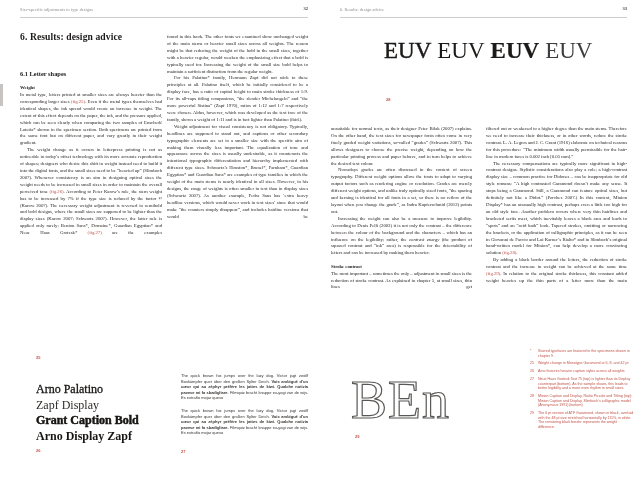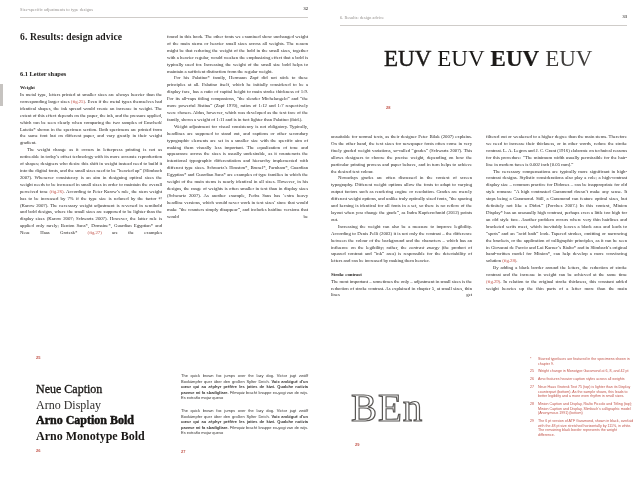--- a/index.html
+++ b/index.html
@@ -48,21 +48,21 @@
   
   .euvline{font-size:23px;line-height:26px;color:#1c1a18;white-space:nowrap;}
   .euvline span{margin-right:6px;}
   .euv1{-webkit-text-stroke:0.45px #1c1a18;}
   .euv3{font-weight:bold;-webkit-text-stroke:0.2px #111;}
   .euv4{color:#403e3c;}
   .wh1{font-weight:bold;-webkit-text-stroke:0.2px #111;}
   .wh2{-webkit-text-stroke:0.3px #242220;}
   .wh3{color:#403e3c;}
   
-  .ben{font-size:39px;line-height:56px;color:transparent;
+  .ben{font-size:54px;line-height:56px;color:transparent;
        -webkit-text-stroke:1.2px #5a5856;letter-spacing:1px;white-space:nowrap;}
   
   .notes{width:104px;font-family:"Liberation Sans",sans-serif;font-size:3.6px;
          line-height:4.7px;color:#c2544a;}
   .note{position:relative;padding-left:8px;margin-bottom:3px;}
   .note-marker{position:absolute;left:0;top:0;}
 </style>
 </head>
 <body>
 
@@ -84,35 +84,35 @@
 
   <div class="abs col" style="left:167px;top:34px;width:141px;">
     <p>found in this book. The other fonts we examined show unchanged weight of the main stems or heavier small sizes across all weights. The reason might be that reducing the weight of the bold in the small sizes, together with a heavier regular, would weaken the emphasizing effect that a bold is typically used for. Increasing the weight of the small size bold helps to maintain a sufficient distinction from the regular weight.</p>
     <p class="ind">For his Palatino* family, Hermann Zapf did not stick to these principles at all. Palatino itself, which he initially considered to be a display face, has a ratio of capital height to main stroke thickness of 1:9. For its all-caps titling companions, “the slender Michelangelo” and “the more powerful Sistina” (Zapf 1970), ratios of 1:12 and 1:7 respectively were chosen. Aldus, however, which was developed as the text face of the family, shows a weight of 1:11 and is in fact lighter than Palatino (ibid.).</p>
     <p class="ind cont">Weight adjustment for visual consistency is not obligatory. Typically, headlines are supposed to stand out, and captions or other secondary typographic elements are set in a smaller size with the specific aim of making them visually less important. The equalization of tone and appearance across the sizes is usually undesirable, as it counteracts the intentional typographic differentiation and hierarchy implemented with different type sizes. Schwartz’s Houston*, Brunel*, Farnham*, Guardian Egyptian* and Guardian Sans* are examples of type families in which the weight of the main stems is nearly identical in all sizes. However, in his designs, the range of weights is often smaller in text than in display sizes (Schwartz 2007). As another example, Fedra Sans has ‘extra heavy headline versions, which would never work in text sizes’ since that would make “the counters simply disappear”, and includes hairline versions that would be</p>
   </div>
 
   <div class="abs fignum" style="left:36px;top:355px;">25</div>
 
   <div class="abs arno" style="left:36px;top:382px;">
-    <div class="arno-caption">Neue Caption</div>
-    <div class="arno-display">Arno Display</div>
-    <div class="arno-caption-bold">Arno Caption Bold</div>
-    <div class="arno-display-bold">Arno Monotype Bold</div>
+    <div class="arno-caption">Arno Palatino</div>
+    <div class="arno-display">Zapf Display</div>
+    <div class="arno-caption-bold">Grant Caption Bold</div>
+    <div class="arno-display-bold">Arno Display Zapf</div>
   </div>
   <div class="abs fignum" style="left:36px;top:448px;">26</div>
 
   <div class="abs fox" style="left:181px;top:373px;width:127px;">
     <p><span>The quick brown fox jumps over the lazy dog. Victor jagt zwölf Boxkämpfer quer über den großen Sylter Deich. </span><span class="seg-b">Voix ambiguë d’un cœur qui au zéphyr préfère les jattes de kiwi. Qualche notizia pavese mi fa sbadigliare.</span><span> Filmquiz bracht knappe ex-yogi van de wijs. Es extraño mojar queso</span></p>
     <p><span>The quick brown fox jumps over the lazy dog. Victor jagt zwölf Boxkämpfer quer über den großen Sylter Deich. </span><span class="seg-b">Voix ambiguë d’un cœur qui au zéphyr préfère les jattes de kiwi. Qualche notizia pavese mi fa sbadigliare.</span><span> Filmquiz bracht knappe ex-yogi van de wijs. Es extraño mojar queso</span></p>
   </div>
   <div class="abs fignum" style="left:181px;top:449px;">27</div>
 </div>
 
-<div class="abs" style="left:320px;top:8px;width:320px;height:357px;">
+<div class="abs" style="left:320px;top:0;width:320px;height:357px;">
 
   <div class="abs running-head" style="left:20px;top:7px;">6. Results: design advice</div>
   <div class="abs pagenum" style="left:293px;top:6px;">33</div>
   <div class="abs headrule" style="left:20px;top:17px;width:287px;"></div>
 
   <div class="abs euvline" style="left:64px;top:38px;">
     <span class="euv1">EUV</span><span class="euv2">EUV</span><span class="euv3">EUV</span><span class="euv4">EUV</span>
   </div>
   <div class="abs fignum" style="left:66px;top:97px;">28</div>
 

